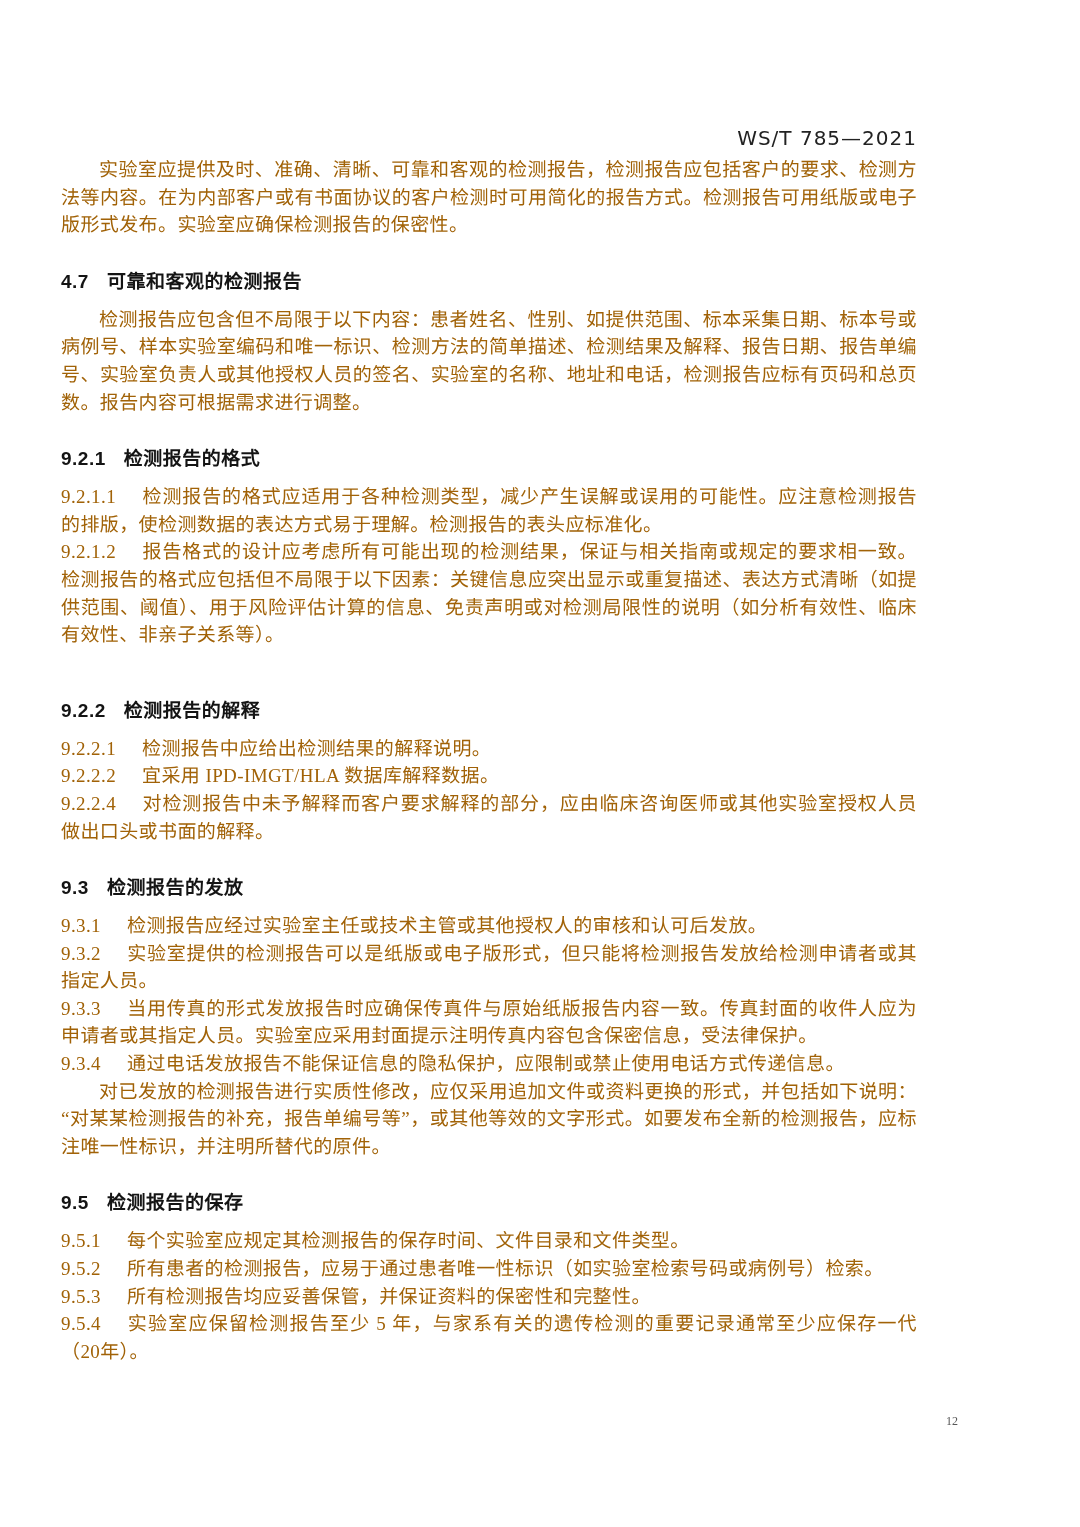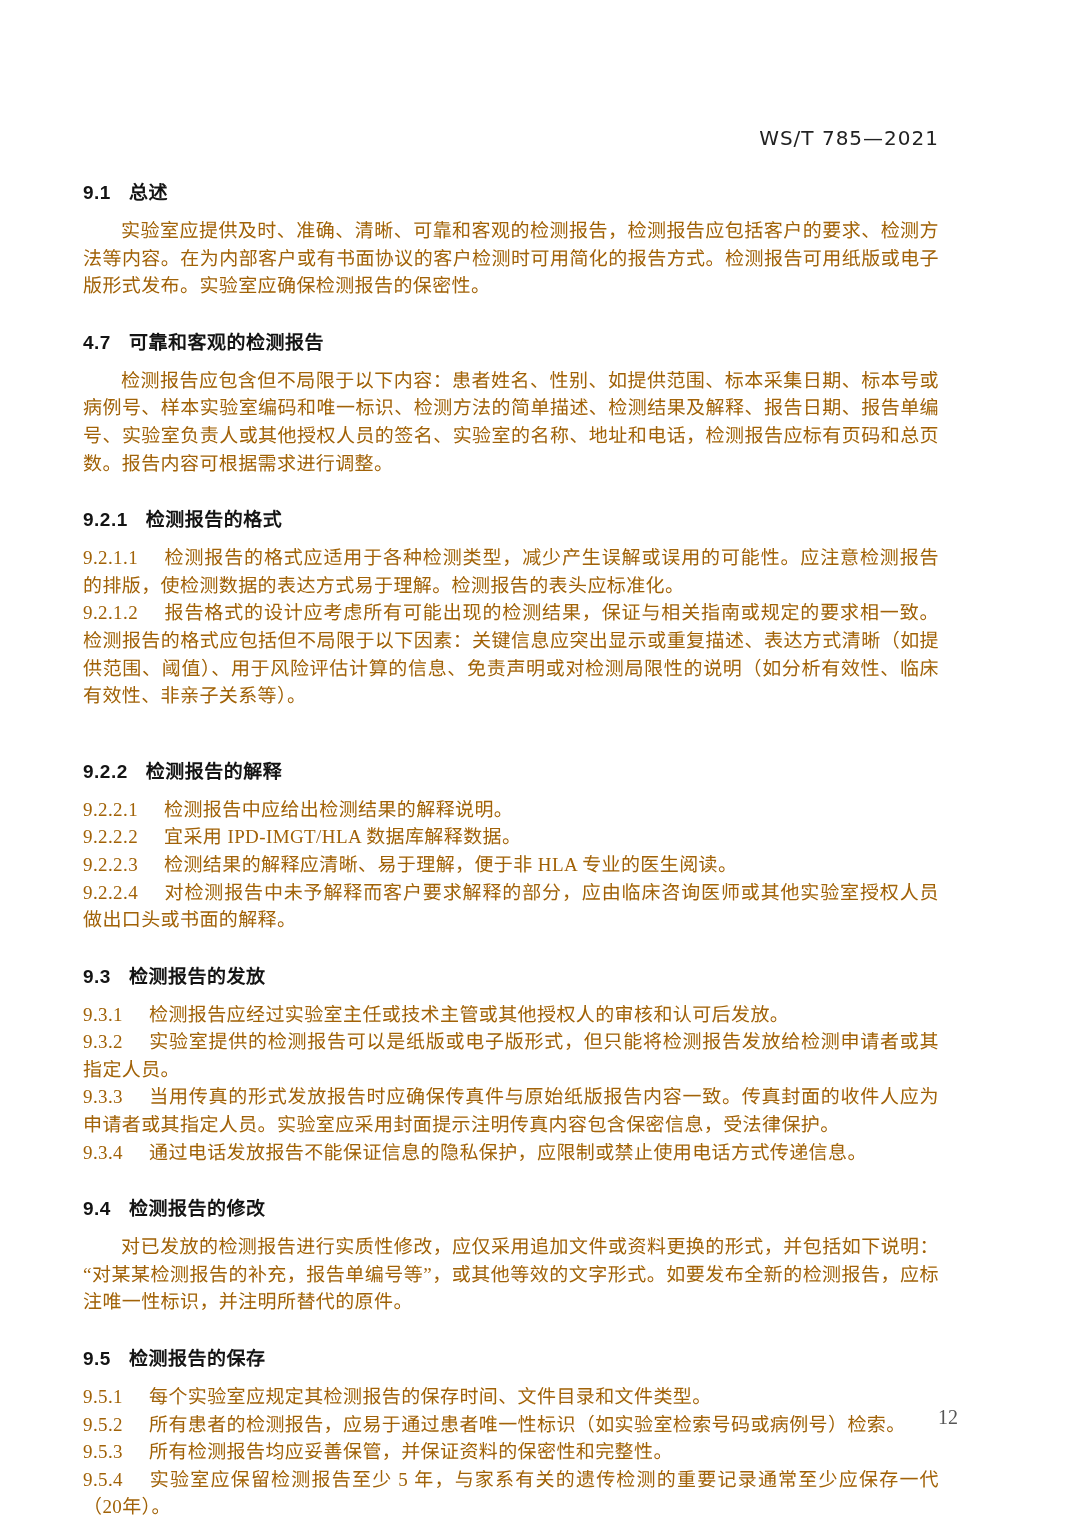--- a/index.html
+++ b/index.html
@@ -7,21 +7,21 @@
   body {
     background: #ffffff;
     color: #1f1f1f;
     font-family: "Liberation Serif", "DejaVu Serif", serif;
     overflow: hidden;
   }
   .page {
     position: relative;
     width: 1080px;
     height: 1527px;
-    padding: 126px 100px 0 83px;
+    padding: 126px 100px 0 61px;
     background: #ffffff;
   }
   .doc-code {
     text-align: right;
     font-family: "DejaVu Sans", "Liberation Sans", sans-serif;
     font-size: 20px;
     letter-spacing: 1px;
     color: #222;
     margin-bottom: 6px;
     width: 856px;
@@ -47,50 +47,47 @@
   }
   p.para { text-indent: 2em; }
   .clause-num {
     font-family: Liberation Serif, serif;
     margin-right: 26px;
   }
   .page-number {
     position: absolute;
     right: 122px;
     bottom: 98px;
-    font-size: 20px;
+    font-size: 12px;
     color: #565656;
     font-family: "Liberation Serif", "DejaVu Serif", serif;
   }
 </style>
 </head>
 <body>
 
 <div class="page">
   <div class="doc-code">WS/T 785—2021</div>
 
   <div class="content">
-      <div class="section-heading"><span class="num">9.1</span><span>总述</span></div>
       <p class="para">实验室应提供及时、准确、清晰、可靠和客观的检测报告，检测报告应包括客户的要求、检测方法等内容。在为内部客户或有书面协议的客户检测时可用简化的报告方式。检测报告可用纸版或电子版形式发布。实验室应确保检测报告的保密性。</p>
       <div class="section-heading"><span class="num">4.7</span><span>可靠和客观的检测报告</span></div>
       <p class="para">检测报告应包含但不局限于以下内容：患者姓名、性别、如提供范围、标本采集日期、标本号或病例号、样本实验室编码和唯一标识、检测方法的简单描述、检测结果及解释、报告日期、报告单编号、实验室负责人或其他授权人员的签名、实验室的名称、地址和电话，检测报告应标有页码和总页数。报告内容可根据需求进行调整。</p>
       <div class="section-heading"><span class="num">9.2.1</span><span>检测报告的格式</span></div>
       <p class="clause"><span class="clause-num">9.2.1.1</span>检测报告的格式应适用于各种检测类型，减少产生误解或误用的可能性。应注意检测报告的排版，使检测数据的表达方式易于理解。检测报告的表头应标准化。</p>
       <p class="clause"><span class="clause-num">9.2.1.2</span>报告格式的设计应考虑所有可能出现的检测结果，保证与相关指南或规定的要求相一致。检测报告的格式应包括但不局限于以下因素：关键信息应突出显示或重复描述、表达方式清晰（如提供范围、阈值）、用于风险评估计算的信息、免责声明或对检测局限性的说明（如分析有效性、临床有效性、非亲子关系等）。</p>
       <div class="section-heading chapter-heading"><span class="num">9.2.2</span><span>检测报告的解释</span></div>
       <p class="clause"><span class="clause-num">9.2.2.1</span>检测报告中应给出检测结果的解释说明。</p>
       <p class="clause"><span class="clause-num">9.2.2.2</span>宜采用 IPD-IMGT/HLA 数据库解释数据。</p>
-      <p class="clause"><span class="clause-num">9.2.2.3</span>检测结果的解释应清晰、易于理解，便于非 HLA 专业的医生阅读。</p>
       <p class="clause"><span class="clause-num">9.2.2.4</span>对检测报告中未予解释而客户要求解释的部分，应由临床咨询医师或其他实验室授权人员做出口头或书面的解释。</p>
       <div class="section-heading"><span class="num">9.3</span><span>检测报告的发放</span></div>
       <p class="clause"><span class="clause-num">9.3.1</span>检测报告应经过实验室主任或技术主管或其他授权人的审核和认可后发放。</p>
       <p class="clause"><span class="clause-num">9.3.2</span>实验室提供的检测报告可以是纸版或电子版形式，但只能将检测报告发放给检测申请者或其指定人员。</p>
       <p class="clause"><span class="clause-num">9.3.3</span>当用传真的形式发放报告时应确保传真件与原始纸版报告内容一致。传真封面的收件人应为申请者或其指定人员。实验室应采用封面提示注明传真内容包含保密信息，受法律保护。</p>
       <p class="clause"><span class="clause-num">9.3.4</span>通过电话发放报告不能保证信息的隐私保护，应限制或禁止使用电话方式传递信息。</p>
-      <div class="section-heading"><span class="num">9.4</span><span>检测报告的修改</span></div>
       <p class="para">对已发放的检测报告进行实质性修改，应仅采用追加文件或资料更换的形式，并包括如下说明：“对某某检测报告的补充，报告单编号等”，或其他等效的文字形式。如要发布全新的检测报告，应标注唯一性标识，并注明所替代的原件。</p>
       <div class="section-heading"><span class="num">9.5</span><span>检测报告的保存</span></div>
       <p class="clause"><span class="clause-num">9.5.1</span>每个实验室应规定其检测报告的保存时间、文件目录和文件类型。</p>
       <p class="clause"><span class="clause-num">9.5.2</span>所有患者的检测报告，应易于通过患者唯一性标识（如实验室检索号码或病例号）检索。</p>
       <p class="clause"><span class="clause-num">9.5.3</span>所有检测报告均应妥善保管，并保证资料的保密性和完整性。</p>
       <p class="clause"><span class="clause-num">9.5.4</span>实验室应保留检测报告至少 5 年，与家系有关的遗传检测的重要记录通常至少应保存一代（20年）。</p>
     </div>
 
   <div class="page-number">12</div>
 </div>

